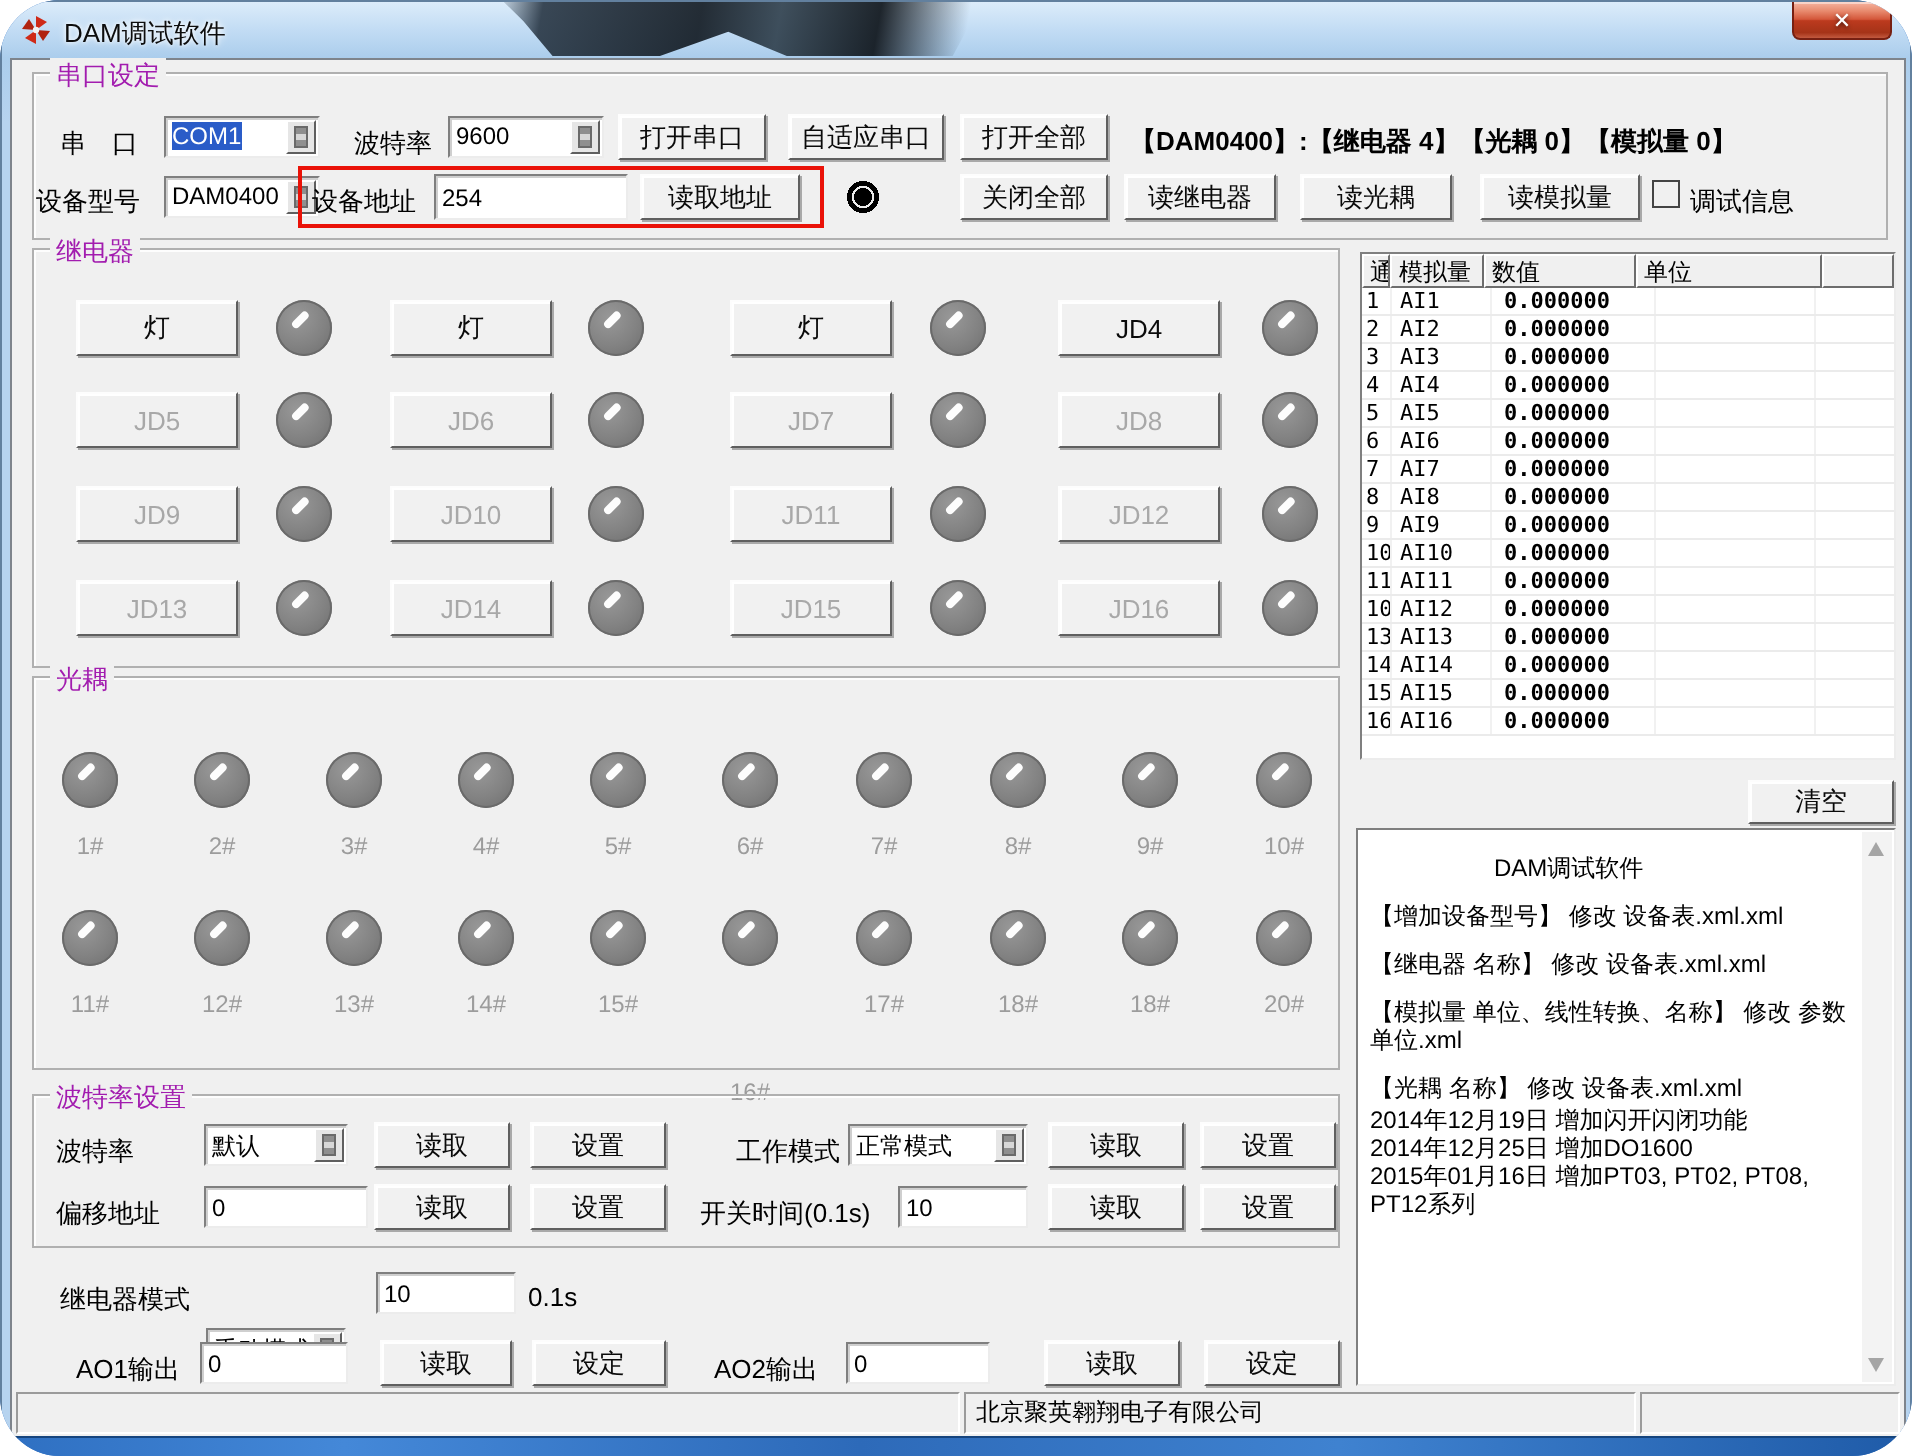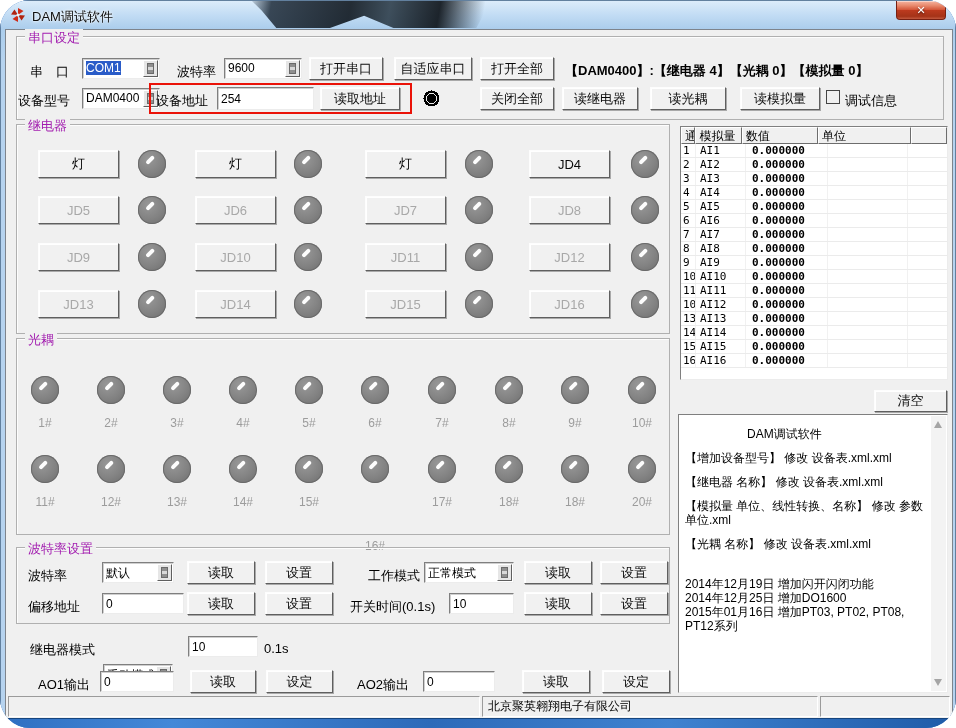--- a/index.html
+++ b/index.html
@@ -79,21 +79,21 @@
   .c0 { width:15px; padding-left:2px; } .c1 { width:50px; padding-left:4px; }
   .c2 { width:82px; padding-left:6px;font-weight:bold; } .c3 { width:80px; padding-left:4px; } .c4 { width:39px; border-right:none; }
   .hc0 { width:15px; } .hc1 { width:50px; } .hc2 { width:82px; } .hc3 { width:100px; } .hc4 { width:39px; }
 
   
   .info { position:absolute; background:#fff; border:1px solid; border-color:#7f7f7f #ececec #ececec #7f7f7f; overflow:hidden; }
   .info-content { position:absolute; left:0; top:0; right:16px; bottom:0; padding:2px 2px 2px 6px;
     font-size:12px; line-height:14px; color:#000; }
   .info-content p { margin-top:10px; }
   .info-title { padding-left:62px; }
-  .chg-block { margin-top:26px; }
+  .chg-block { margin-top:2px; }
   .sb { position:absolute; right:1px; top:1px; bottom:1px; width:15px; background:#f3f3f3; }
   .arr-up, .arr-down { position:absolute; left:3px; width:0; height:0;
     border-left:4.5px solid transparent; border-right:4.5px solid transparent; }
   .arr-up { top:5px; border-bottom:7px solid #a5a5a5; }
   .arr-down { bottom:5px; border-top:7px solid #a5a5a5; }
 
   
   .statusbar { position:absolute; left:2px; top:666px; width:942px; height:21px; display:flex; gap:2px; }
   .spanel { background:#f0f0f0; border:1px solid; border-color:#9b9b9b #fff #fff #9b9b9b;
     font-size:12px; display:flex; align-items:center; padding-left:5px; color:#000; }

